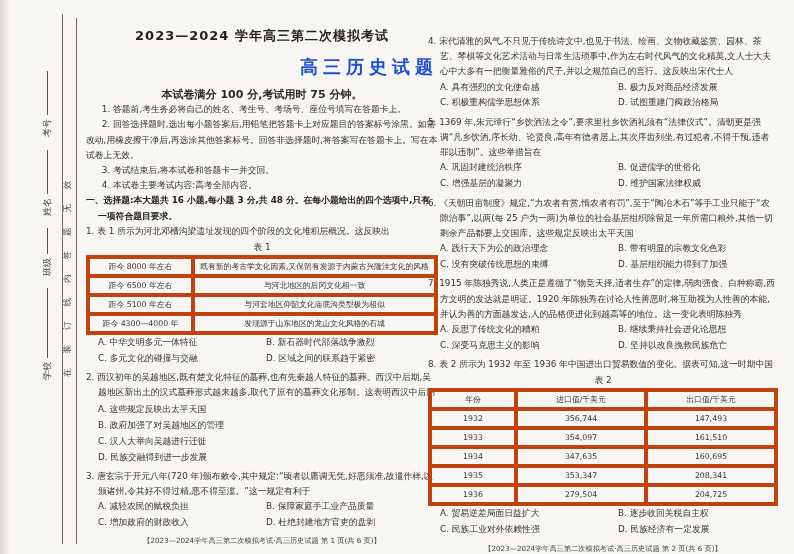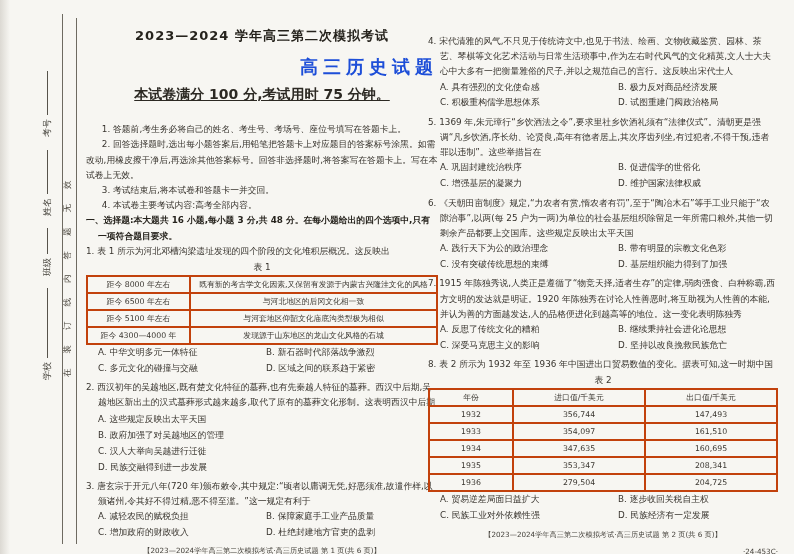--- a/index.html
+++ b/index.html
@@ -32,32 +32,32 @@
     font-size:8.5px;letter-spacing:15px;color:#4c483f;white-space:nowrap;
   }
 
   
   .page{position:absolute;top:26px;font-size:8.8px;line-height:15.2px;}
   .page-1{left:86px;width:352px;}
   .page-2{left:428px;width:350px;padding-top:8px;}
 
   .t1{text-align:center;font-weight:bold;font-size:13px;line-height:16px;color:#26231d;letter-spacing:1px;margin-top:2px;}
   .t2{text-align:right;font-weight:bold;font-size:18px;line-height:23px;color:#1d4ed8;letter-spacing:5px;margin:11px 0 9px;}
-  .info{text-align:center;font-weight:bold;font-size:14px;margin-bottom:20px;color:#2c2923;text-decoration:underline;}
+  .info{text-align:center;font-weight:bold;font-size:11px;margin-bottom:0;color:#2c2923;}
   .nh{font-weight:bold;color:#26231d;}
   p{margin:0;}
   .note{text-indent:1.8em;}
   .sec{font-weight:bold;color:#26231d;padding-left:12px;text-indent:-12px;}
   .stem{padding-left:12px;text-indent:-12px;}
   .mt{margin-top:4px;}
   .cap{text-align:center;line-height:14px;margin:1px 0;}
 
   table{border-collapse:collapse;width:100%;font-size:7.8px;color:#3b3731;table-layout:fixed;}
   table{border:1.3px solid #4e4a43;}
-  td{border:2px solid #c2410c;text-align:center;padding:1px 3px;height:13px;line-height:11px;overflow:hidden;}
+  td{border:4px solid #c2410c;text-align:center;padding:1px 3px;height:13px;line-height:11px;overflow:hidden;}
   .tb1 .c1{width:95px;}
   .tb2 .c1{width:76px;}
 
   .opts2{display:flex;padding-left:12px;line-height:15.6px;}
   .opts2 .o1{flex:none;width:168px;}
   .page-2 .opts2 .o1{width:178px;}
   .optv{padding-left:12px;line-height:16px;}
 
   .pfoot{position:relative;text-align:center;font-size:7.2px;color:#45423c;margin-top:5px;line-height:12px;}
   .pfoot .fc{position:absolute;right:0;top:17px;}

